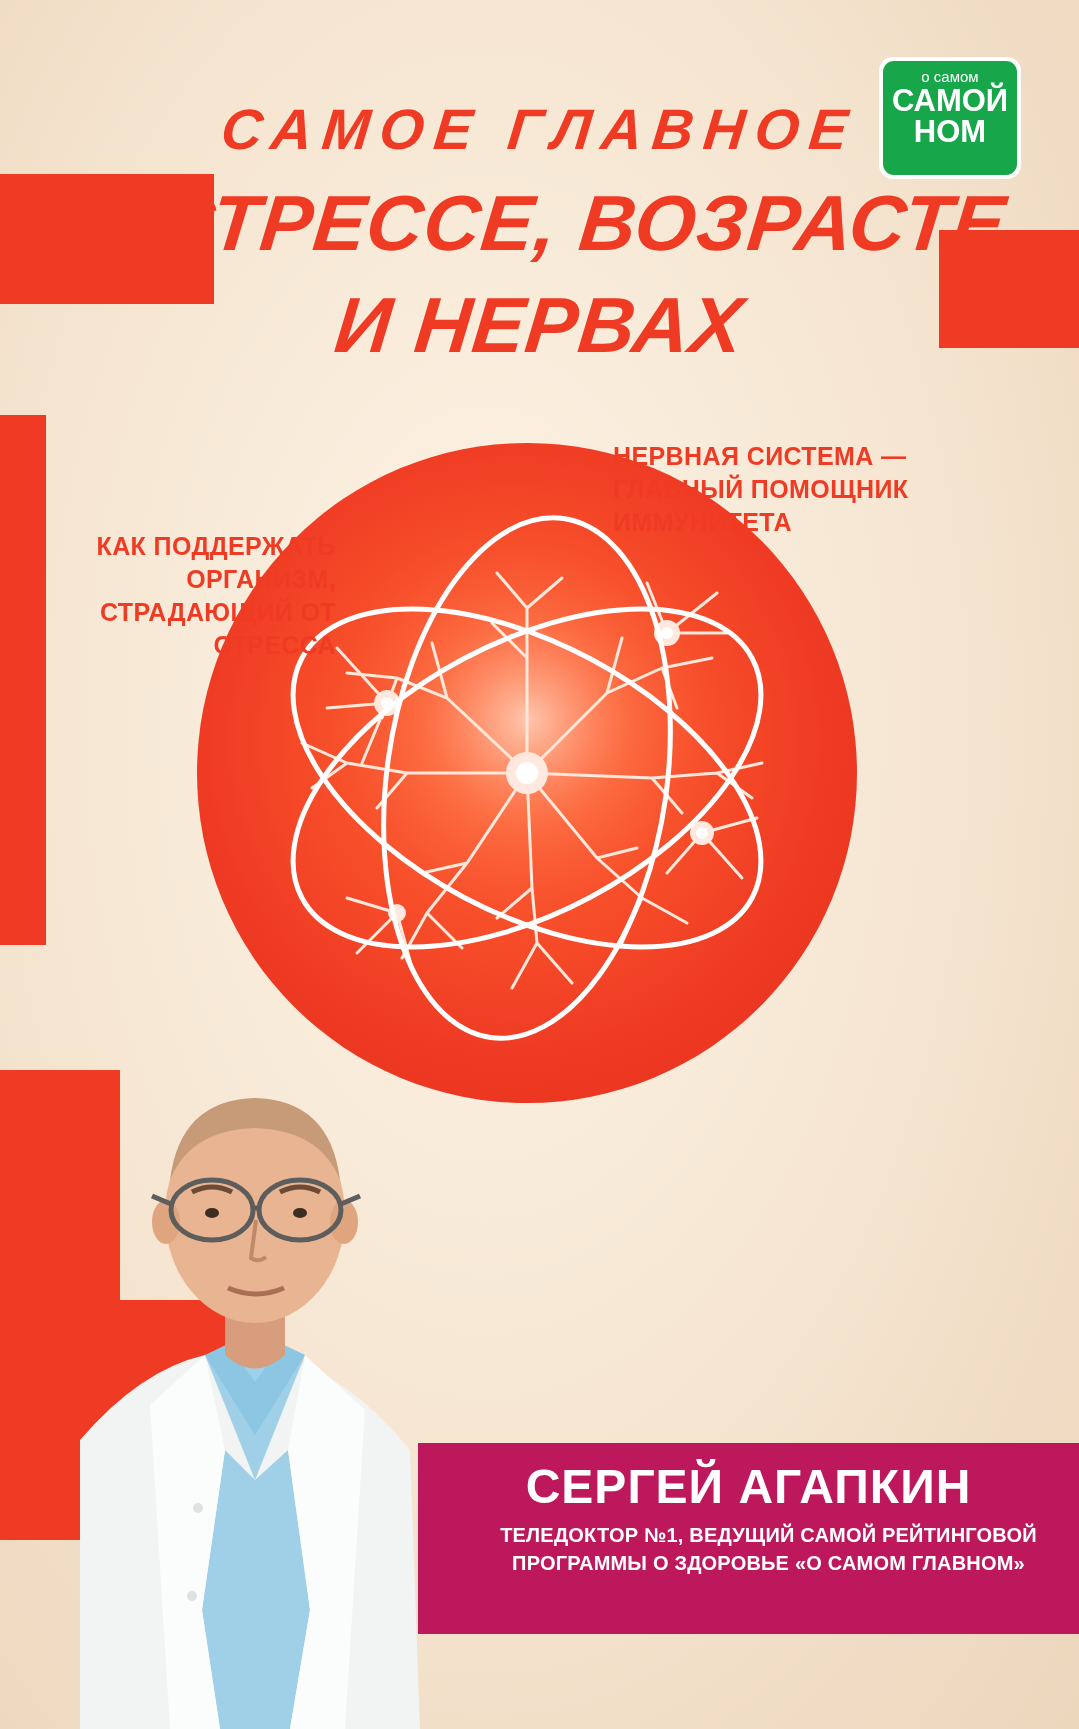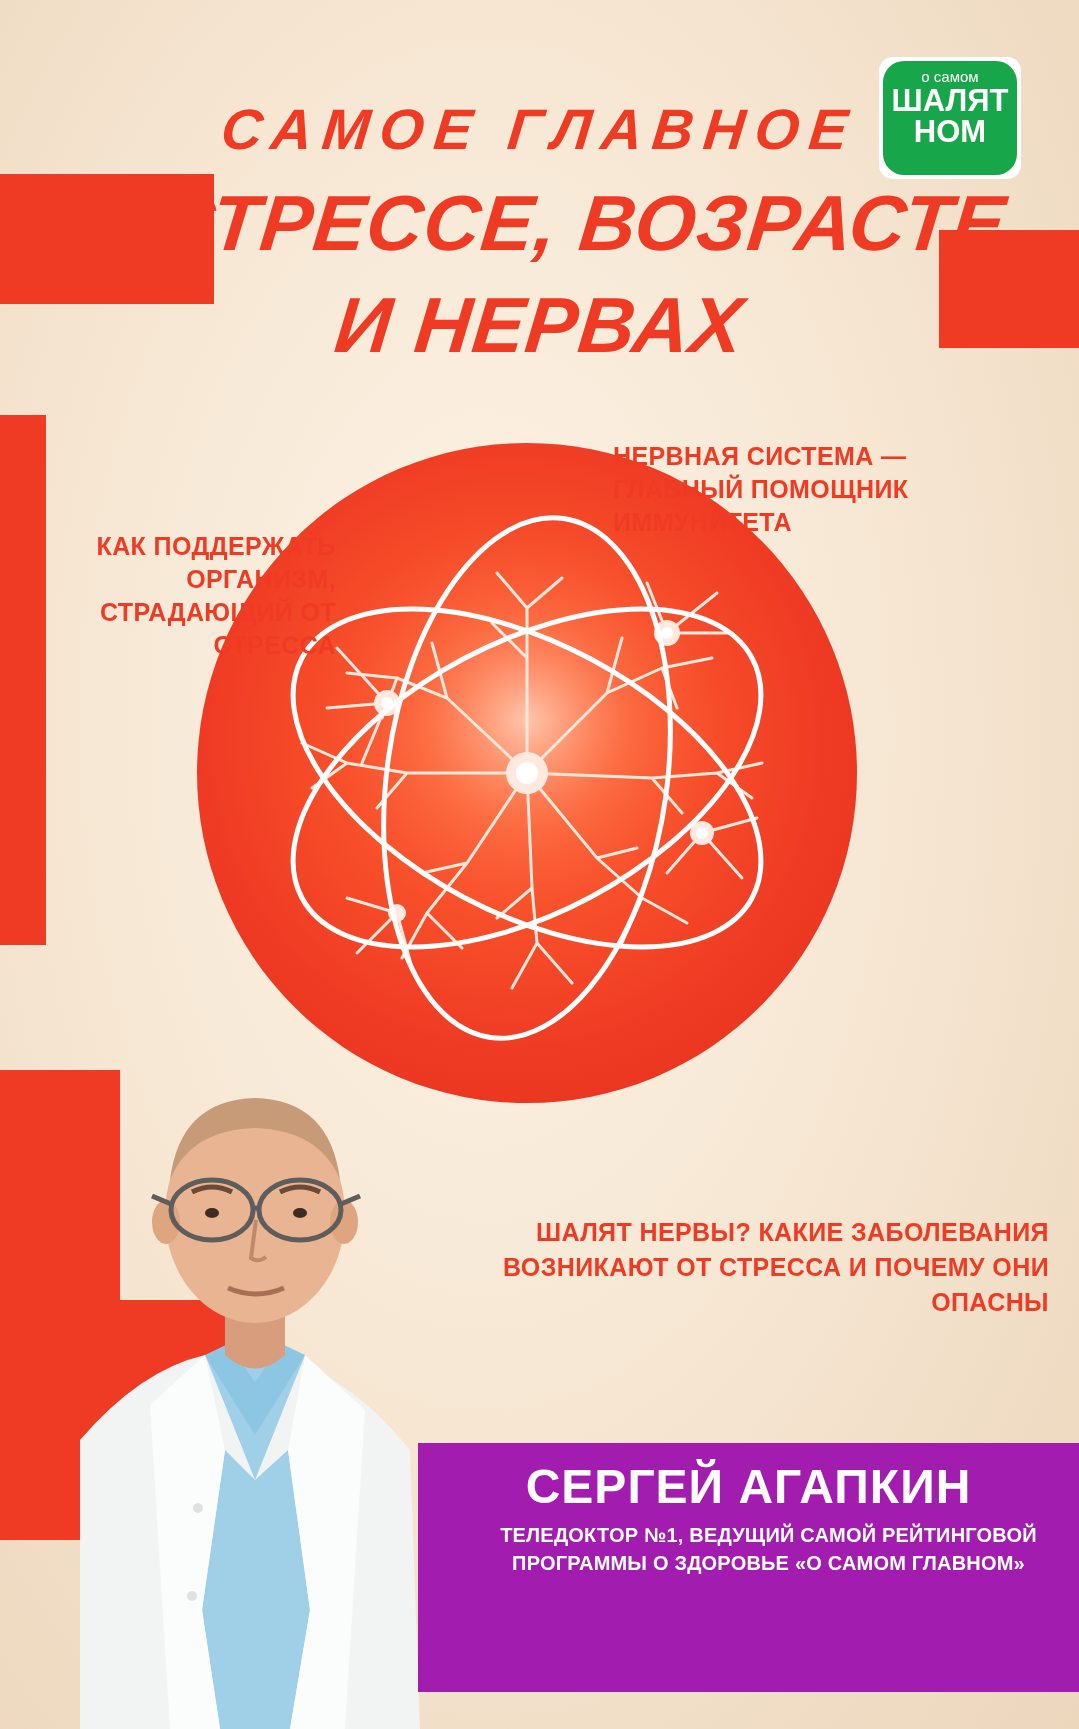--- a/index.html
+++ b/index.html
@@ -128,21 +128,21 @@
     height: 122px;
     background: #ffffff;
     border-radius: 14px;
     padding: 4px;
     box-sizing: border-box;
   }
   .logo-inner {
     width: 100%;
     height: 100%;
     background: #17a64a;
-    border-radius: 21px;
+    border-radius: 11px;
     color: #ffffff;
     text-align: center;
     box-sizing: border-box;
     padding-top: 8px;
   }
   .logo-small {
     font-size: 15px;
     letter-spacing: 0px;
     font-weight: normal;
     line-height: 16px;
@@ -181,22 +181,22 @@
     width: 640px;
     line-height: 35px;
   }
 
   
   .author-banner {
     position: absolute;
     left: 418px;
     top: 1443px;
     width: 661px;
-    height: 249px;
-    background: #a21caf;
+    height: 191px;
+    background: #be185d;
     color: #ffffff;
     text-align: center;
     box-sizing: border-box;
     padding-top: 16px;
   }
   .author-name {
     font-size: 48px;
     font-weight: bold;
     letter-spacing: 1px;
     line-height: 56px;
@@ -279,28 +279,27 @@
     </svg>
   </div>
 
   <div class="title-1">САМОЕ ГЛАВНОЕ</div>
   <div class="title-2">О СТРЕССЕ, ВОЗРАСТЕ</div>
   <div class="title-3">И НЕРВАХ</div>
 
   <div class="logo-badge">
     <div class="logo-inner">
       <div class="logo-small">о самом</div>
-      <div class="logo-big">ШАЛЯТ</div>
+      <div class="logo-big">САМОЙ</div>
       <div class="logo-big">НОМ</div>
     </div>
   </div>
 
   <div class="tag tag-right-top">НЕРВНАЯ СИСТЕМА — ГЛАВНЫЙ ПОМОЩНИК ИММУНИТЕТА</div>
   <div class="tag tag-left">КАК ПОДДЕРЖАТЬ ОРГАНИЗМ, СТРАДАЮЩИЙ ОТ СТРЕССА</div>
-  <div class="tag tag-bottom">ШАЛЯТ НЕРВЫ? КАКИЕ ЗАБОЛЕВАНИЯ ВОЗНИКАЮТ ОТ СТРЕССА И ПОЧЕМУ ОНИ ОПАСНЫ</div>
 
   <div class="doctor">
     <svg class="doc-svg" viewBox="0 0 470 719">
 
       <path d="M60 719 L60 430 Q120 360 185 345 L255 345 Q330 365 390 440 L400 719 Z" fill="#f2f3f3"></path>
       <path d="M185 345 L235 470 L285 345 L255 340 L215 340 Z" fill="#9fd0e8"></path>
 
       <path d="M185 345 L235 425 L285 345 L262 334 L235 372 L208 334 Z" fill="#8cc6e3"></path>
 
       <path d="M205 440 L235 470 L268 440 L290 600 L270 719 L200 719 L182 600 Z" fill="#9fd0e8"></path>

